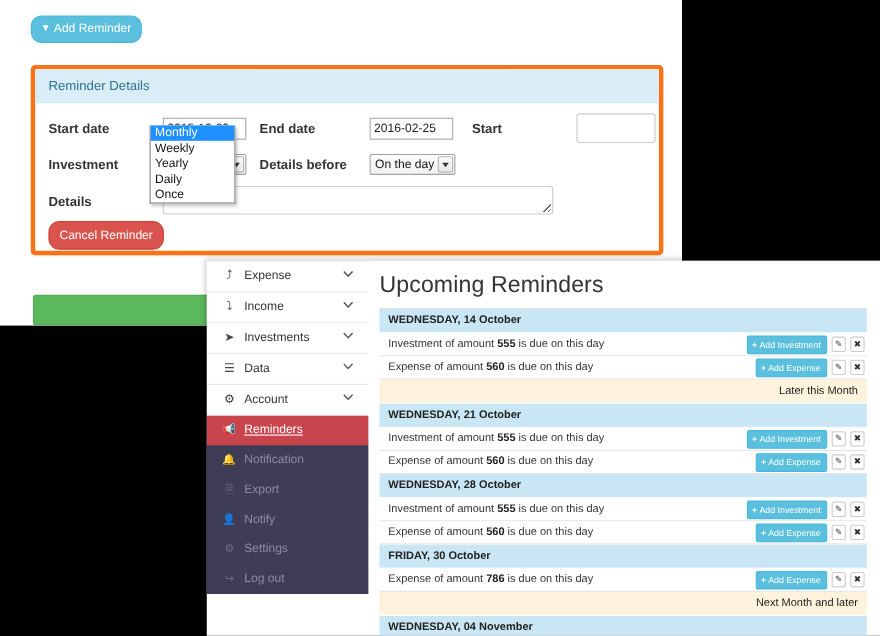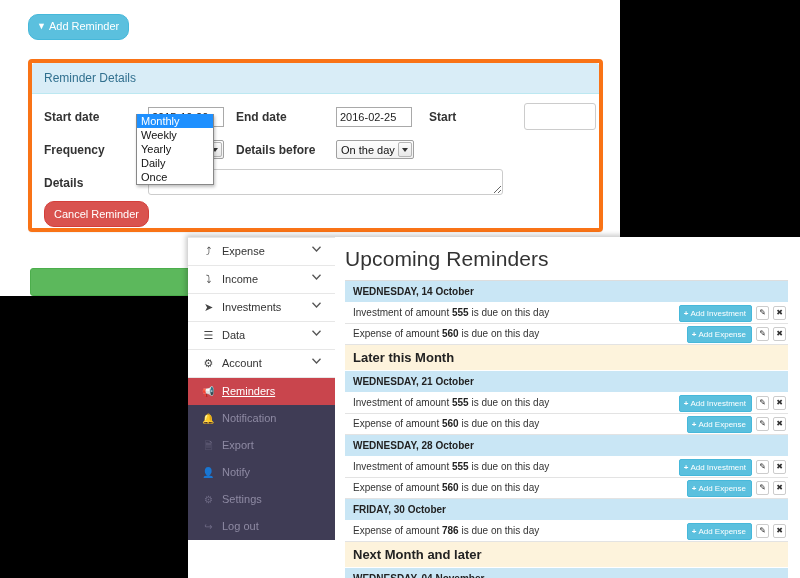--- a/index.html
+++ b/index.html
@@ -341,24 +341,24 @@
     background: #c9e6f5;
     padding: 5px 8px;
     font-size: 10px;
     font-weight: bold;
     color: #222;
     border-bottom: 1px solid #ffffff;
   }
   .rem-section-head {
     background: #fdf3dc;
     padding: 5px 8px;
-    font-size: 13px;
-    font-weight: bold;
+    font-size: 10px;
+    font-weight: normal;
     color: #222;
-    text-align: left;
+    text-align: right;
     border-bottom: 1px solid #ffffff;
   }
   .rem-row {
     position: relative;
     height: 20px;
     border-bottom: 1px solid #e3e3e3;
     background: #ffffff;
   }
   .rem-row .rr-text {
     position: absolute;
@@ -422,21 +422,21 @@
         <div class="form-row r1">
           <span class="flabel lbl-start">Start date</span>
           <input class="f-input" id="start-date-input" value="2015-10-20" style="">
           <span class="flabel lbl-end">End date</span>
           <input class="f-input" id="end-date-input" value="2016-02-25" style="">
           <span class="flabel lbl-amount">Start</span>
           <input class="f-input" id="amount-input" value="" style="">
         </div>
 
         <div class="form-row r2">
-          <span class="flabel lbl-freq">Frequency</span>
+          <span class="flabel lbl-freq">Investment</span>
           <div class="f-select" id="frequency-select">
             <span>Monthly</span>
             <span class="sel-arrow"></span>
           </div>
           <span class="flabel lbl-notify">Details before</span>
           <div class="f-select" id="notify-select">
             <span>On the day</span>
             <span class="sel-arrow"></span>
           </div>
         </div>

